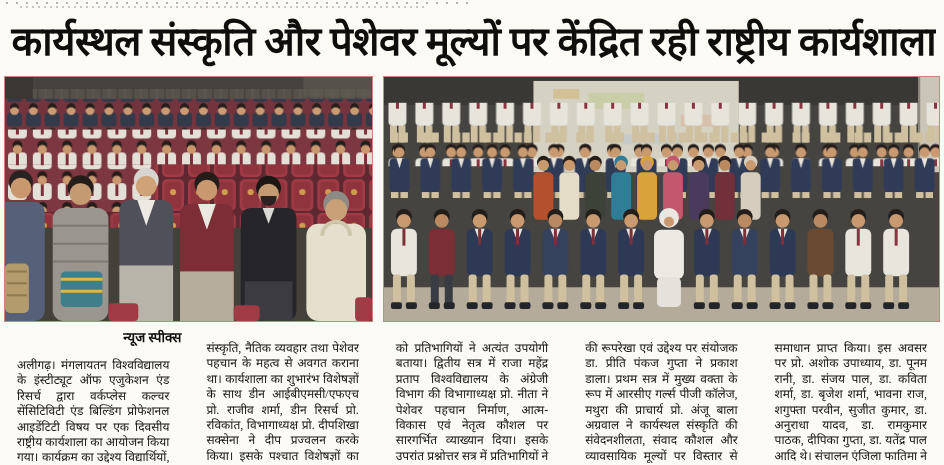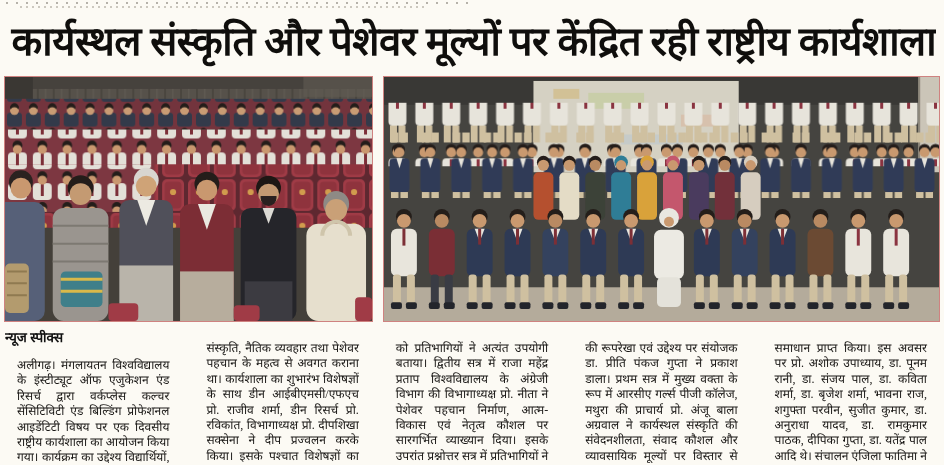--- a/index.html
+++ b/index.html
@@ -37,20 +37,21 @@
     display:grid;grid-template-columns:repeat(5,1fr);column-gap:13px;
     overflow:hidden;
   }
   .col p{
     margin:12px;font-size:12px;line-height:15.4px;text-align:justify;
     color:#181614;
   }
   .kicker{
     font-weight:700;font-size:13.5px;line-height:17px;color:#111;
     margin-bottom:8px;
+    text-align:right;
   }
 </style>
 </head>
 <body>
 
 <div class="top-strip"></div>
 
 <h1 class="headline">कार्यस्थल संस्कृति और पेशेवर मूल्यों पर केंद्रित रही राष्ट्रीय कार्यशाला</h1>
 
 <div class="photos">

